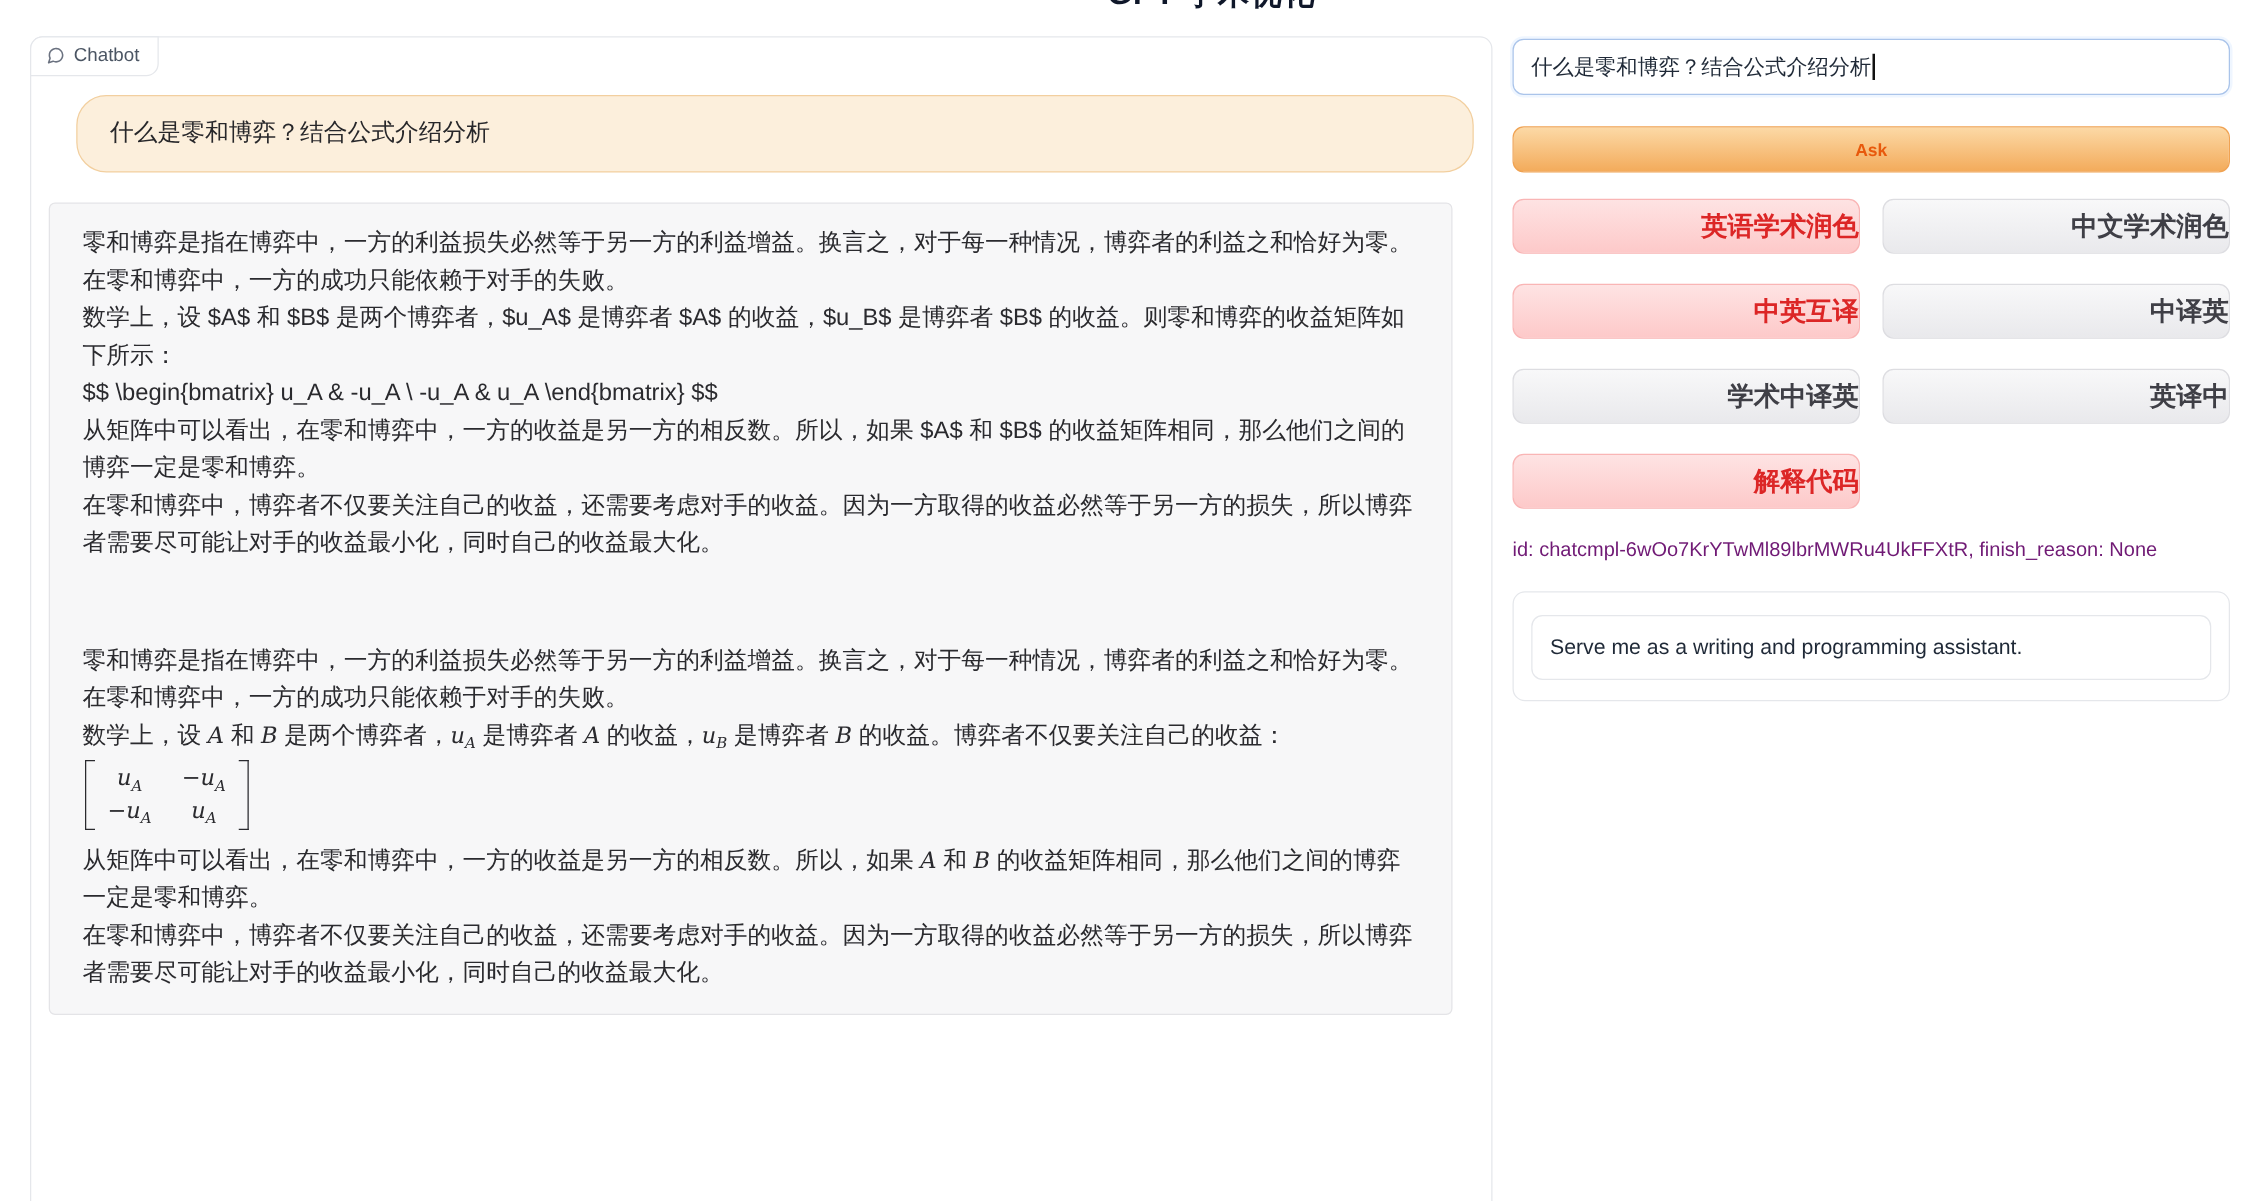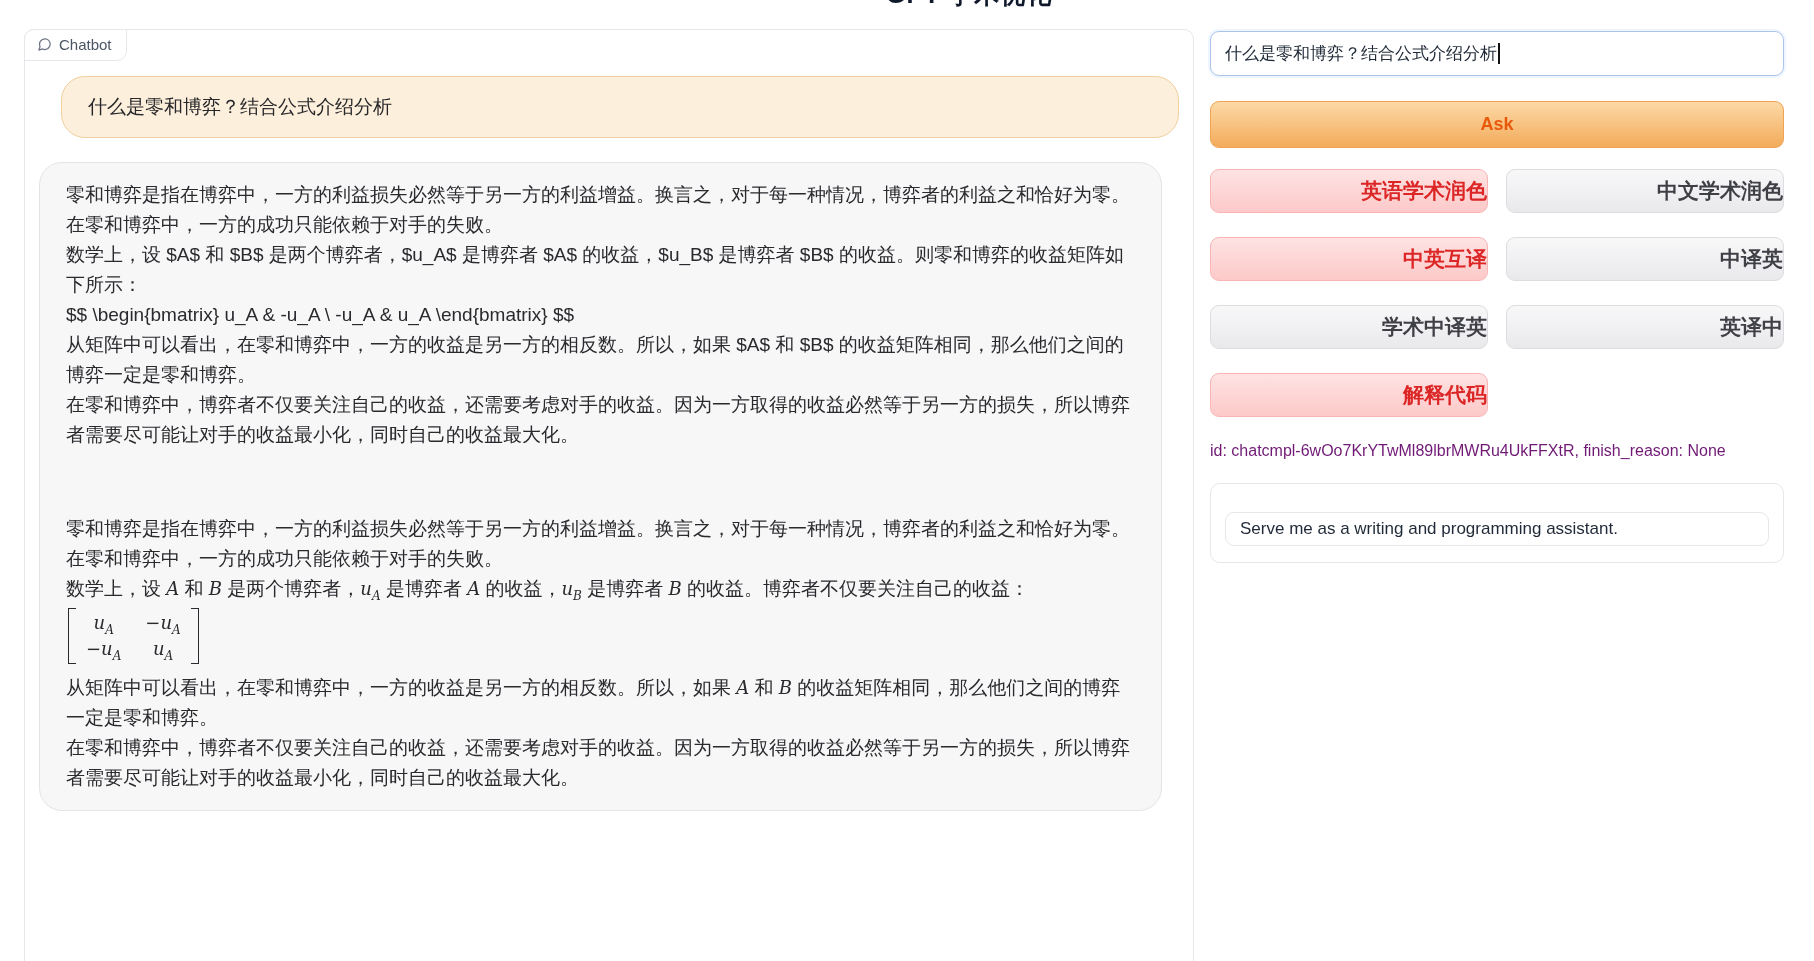--- a/index.html
+++ b/index.html
@@ -16,21 +16,21 @@
                 background:#fff; border:1px solid #e5e7eb; border-radius:10px; }
   .chat-label { position:absolute; top:-1px; left:-1px; display:flex; align-items:center; gap:7px;
                 background:#fff; border:1px solid #e5e7eb; border-top-color:#e5e7eb;
                 border-radius:10px 0 10px 0; padding:6px 14px 7px 12px;
                 font-size:15px; color:#4b5563; }
   .chat-label svg { display:block; }
   .messages { padding:46px 0 0 0; }
   .msg-user { margin:0 14px 0 36px; background:#fcefdc; border:1px solid #f2cf9f;
               border-radius:24px; padding:15px 26px; font-size:19px; line-height:30px; color:#27272a; }
   .msg-bot  { margin:24px 31px 0 14px; background:#f7f7f8; border:1px solid #e4e4e7;
-              border-radius:23px; padding:17px 26px; font-size:19px; line-height:30px; color:#2a2a2e; }
+              border-radius:5px; padding:17px 26px; font-size:19px; line-height:30px; color:#2a2a2e; }
   .msg-bot .para { min-height:30px; }
   .gap-between { height:64px; }
 
   
   .mv  { font-family:"DejaVu Serif","Liberation Serif",serif; font-style:italic; font-size:18px; }
   sub.mv { font-size:12px; line-height:0; }
   .matrix { display:inline-flex; align-items:stretch; margin:4px 0 2px 2px; }
   .bracket { width:8px; border-top:1.6px solid #2a2a2e; border-bottom:1.6px solid #2a2a2e; }
   .bracket.l { border-left:1.6px solid #2a2a2e; }
   .bracket.r { border-right:1.6px solid #2a2a2e; }
@@ -41,36 +41,36 @@
   
   .right-col { position:absolute; left:1210px; top:31px; width:574px; }
 
   .textbox { width:100%; height:45px; border:1px solid #aac4ea; border-radius:9px;
              background:#fff; padding:10px 14px; font-size:17px; color:#1f2937;
              display:flex; align-items:center; box-shadow:0 0 0 2px rgba(147,197,253,.15); }
   .caret { display:inline-block; width:1.5px; height:21px; background:#111; margin-left:1px; }
 
   .btn { display:block; width:100%; border-radius:9px; cursor:pointer;
          font-family:inherit; font-weight:600; text-align:center; }
-  .btn-ask { margin-top:25px; height:47px; font-size:18px; color:#e8590c;
+  .btn-ask { margin-top:25px; height:37px; font-size:14px; color:#e8590c;
              background:linear-gradient(180deg,#fcd9a6 0%,#f3ab5b 100%);
              border:1px solid #f0a353; }
   .quick-grid { margin-top:21px; display:grid; grid-template-columns:1fr 1fr;
                 column-gap:18px; row-gap:24px; }
   .btn-quick { height:44px; font-size:21px;text-align:right; }
   .btn-secondary { background:linear-gradient(180deg,#f8f8f9 0%,#e9e9ec 100%);
                    border:1px solid #dddde1; color:#3f3f46; }
   .btn-stop { background:linear-gradient(180deg,#fee3e3 0%,#fdc9c9 100%);
               border:1px solid #f9b5b5; color:#dc2626; }
 
   .status-line { margin-top:25px; font-size:16px; color:#701a75; }
 
   .sys-box { margin-top:23px; border:1px solid #e5e7eb; border-radius:10px; padding:12px 14px 16px 14px; }
   .sys-label { font-size:15px; color:#6b7280; }
-  .sys-input { margin-top:16px; width:100%; height:34px; border:1px solid #e5e7eb; border-radius:9px;
+  .sys-input { margin-top:6px; width:100%; height:52px; border:1px solid #e5e7eb; border-radius:9px;
                padding:10px 14px; font-size:17px; color:#1f2937; font-family:inherit; background:#fff; }
 
   .accordion { margin-top:23px; border:1px solid #e5e7eb; border-radius:10px; height:47px;
                display:flex; align-items:center; justify-content:space-between;
                padding:0 16px; cursor:pointer; background:#fff; }
   .accordion-label { font-size:17px; color:#1f2937; }
   .accordion-arrow { font-size:13px; color:#1f2937; }
 </style>
 </head>
 <body>

